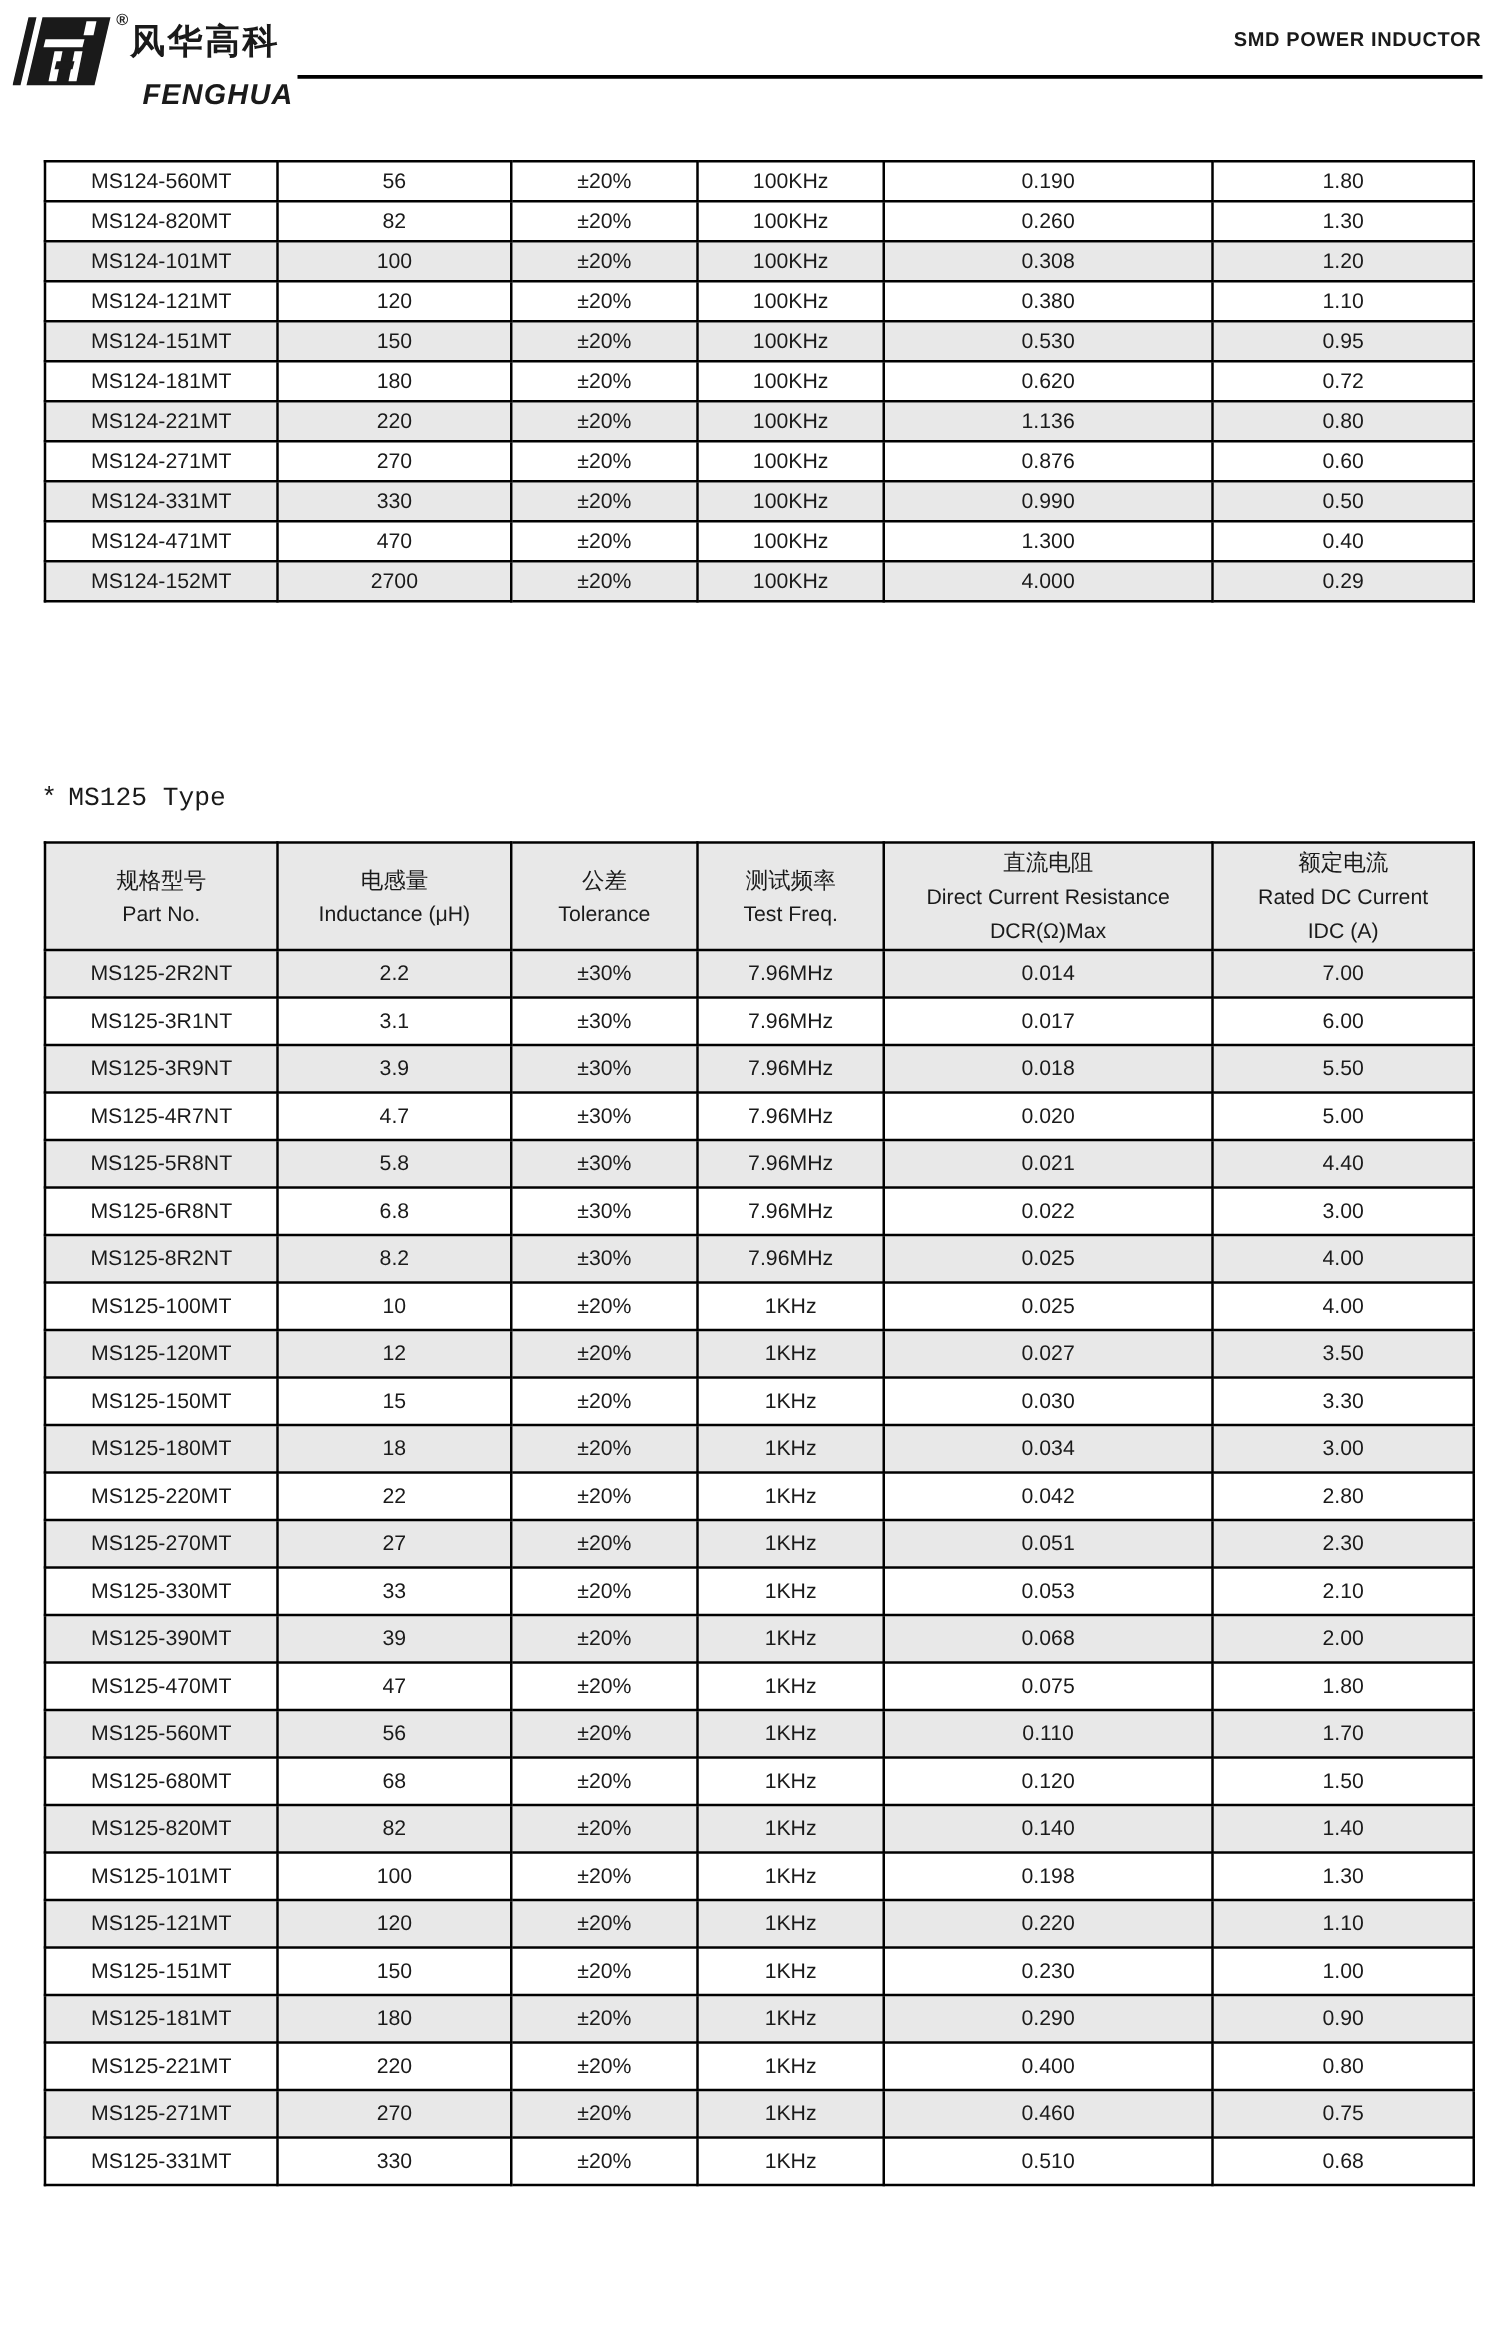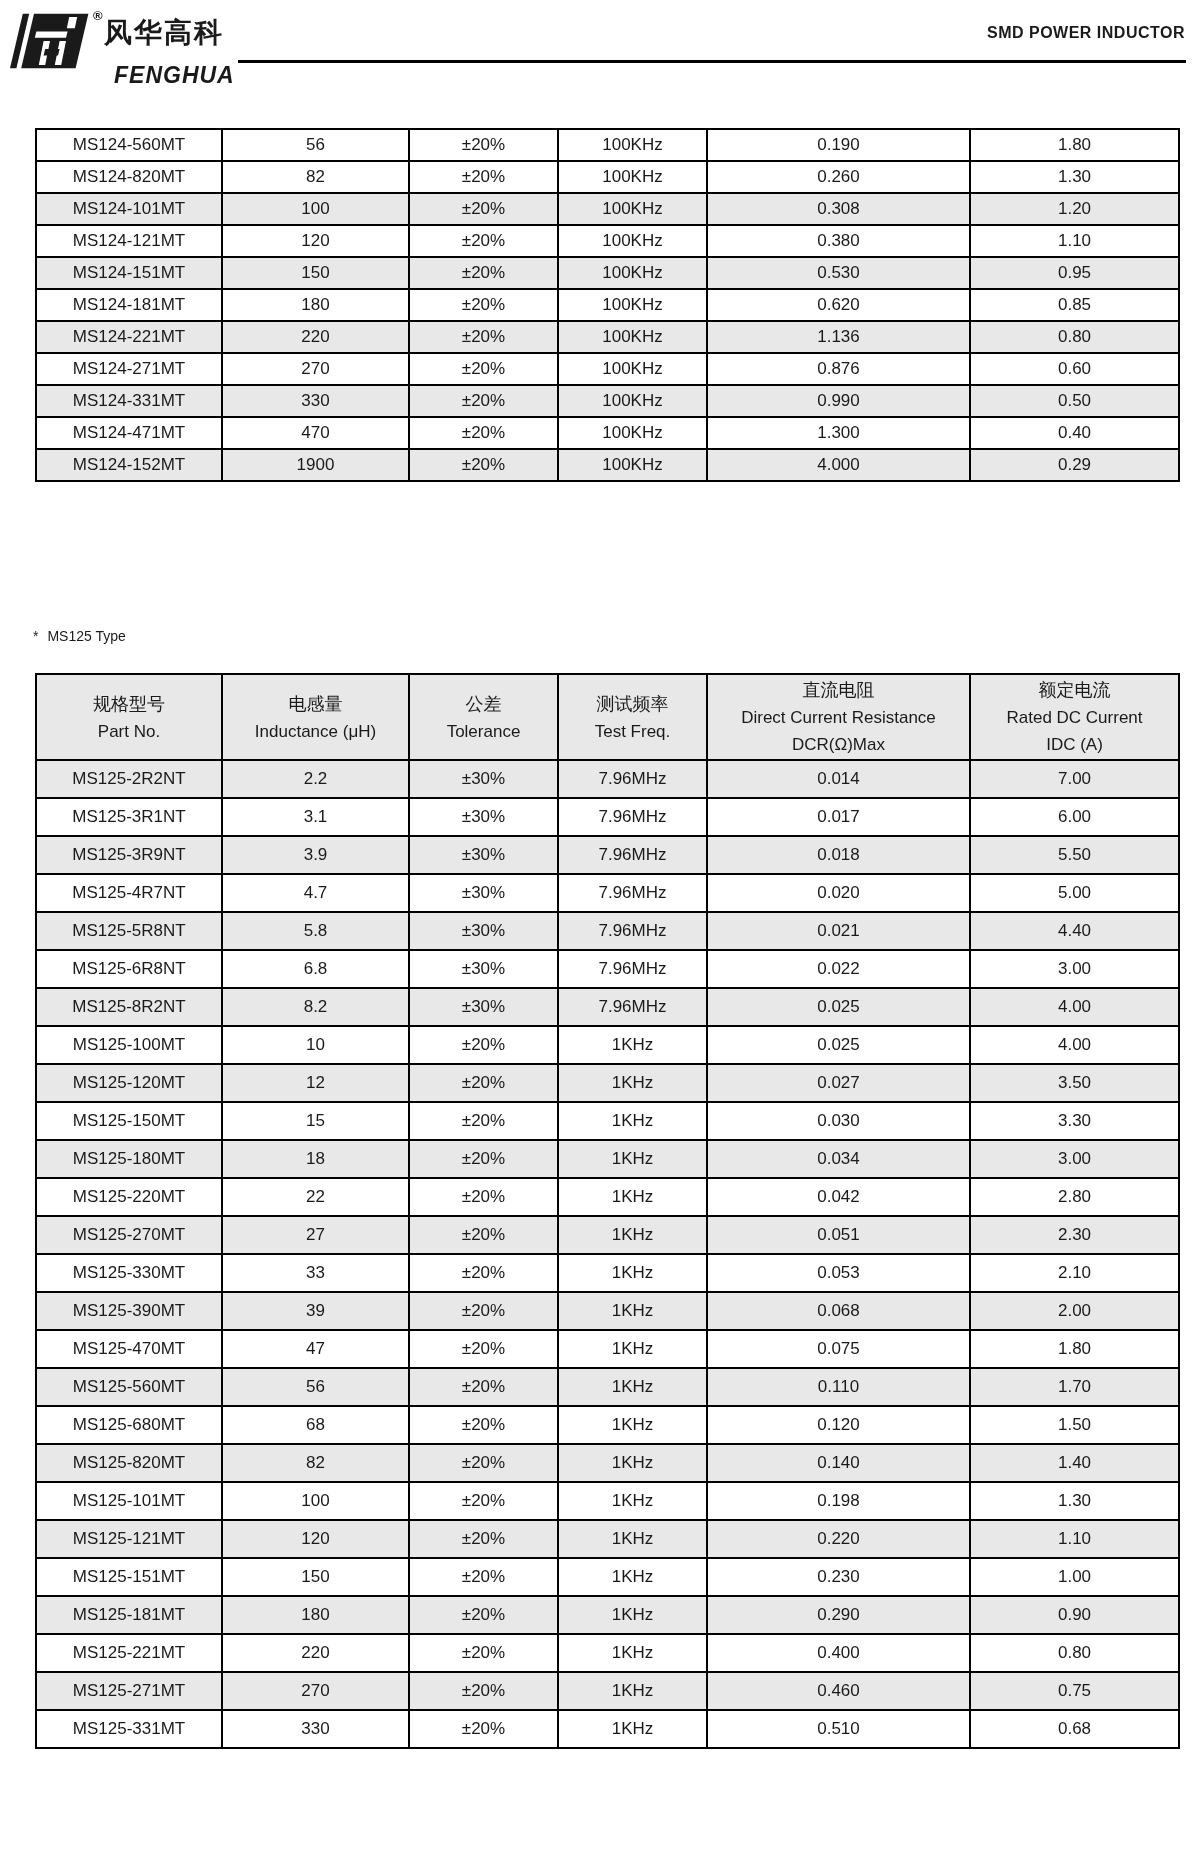--- a/index.html
+++ b/index.html
@@ -42,21 +42,21 @@
   .ms124{top:128px;}
   .ms124 td{height:30px;}
   .ms125{top:673px;}
   .ms125 td{height:36px;}
   .ms125 th{height:84px;background:#e8e8e8;}
   .spec-table tr.shaded td{background:#e8e8e8;}
   .hdr-zh{font-size:18px;line-height:28px;}
   .hdr-en{font-size:17px;line-height:27px;}
 
   
-  .section-label{position:absolute;left:33px;top:628px;font-size:14px;}
+  .section-label{position:absolute;left:33px;top:628px;font-size:21px;font-family:Liberation Mono, monospace;}
   .section-label .bullet{margin-right:9px;}
 </style>
 </head>
 <body>
 
 <div class="page">
 
   <header class="page-header">
     <svg class="logo-mark" width="80" height="62" viewBox="0 0 100 72">
       <polygon points="16,2 24,2 8,70 0,70" fill="#1a1a1a"></polygon>
@@ -123,21 +123,21 @@
           <td>100KHz</td>
           <td>0.530</td>
           <td>0.95</td>
         </tr>
         <tr>
           <td>MS124-181MT</td>
           <td>180</td>
           <td>±20%</td>
           <td>100KHz</td>
           <td>0.620</td>
-          <td>0.85</td>
+          <td>0.72</td>
         </tr>
         <tr class="shaded">
           <td>MS124-221MT</td>
           <td>220</td>
           <td>±20%</td>
           <td>100KHz</td>
           <td>1.136</td>
           <td>0.80</td>
         </tr>
         <tr>
@@ -159,21 +159,21 @@
         <tr>
           <td>MS124-471MT</td>
           <td>470</td>
           <td>±20%</td>
           <td>100KHz</td>
           <td>1.300</td>
           <td>0.40</td>
         </tr>
         <tr class="shaded">
           <td>MS124-152MT</td>
-          <td>1900</td>
+          <td>2700</td>
           <td>±20%</td>
           <td>100KHz</td>
           <td>4.000</td>
           <td>0.29</td>
         </tr>
       </tbody>
   </table>
 
   <div class="section-label">
     <span class="bullet">*</span><span>MS125 Type</span>

